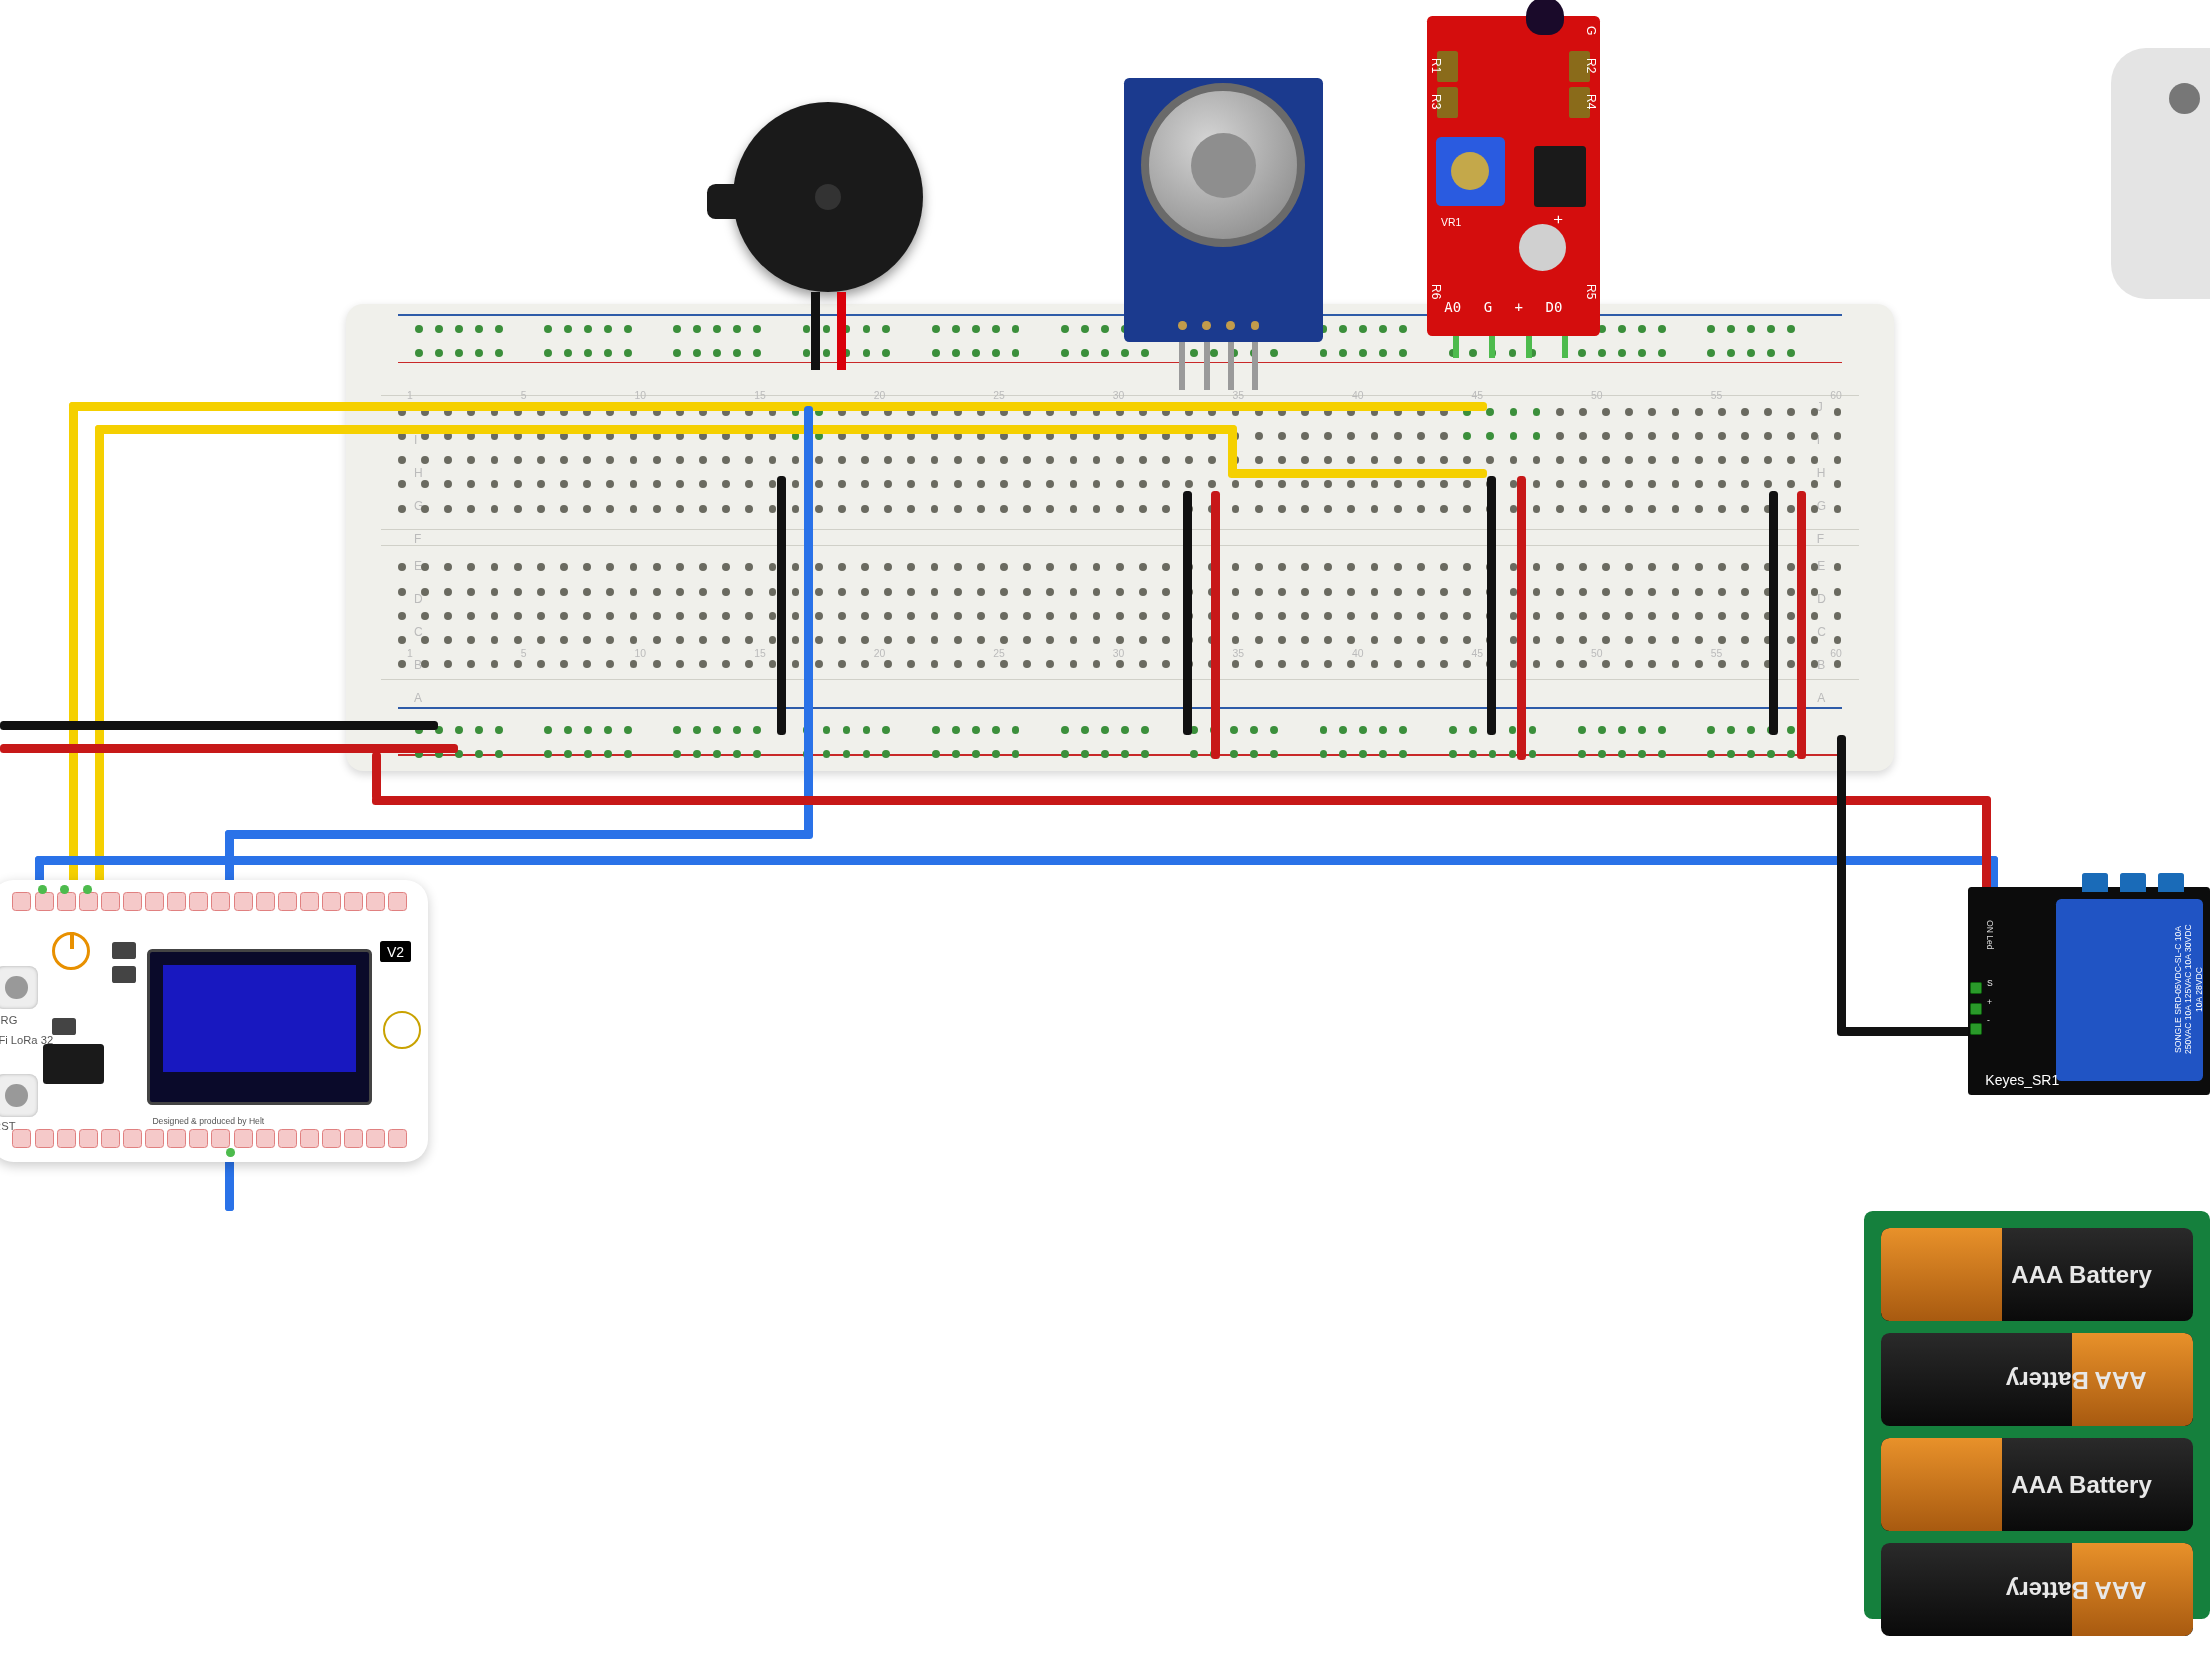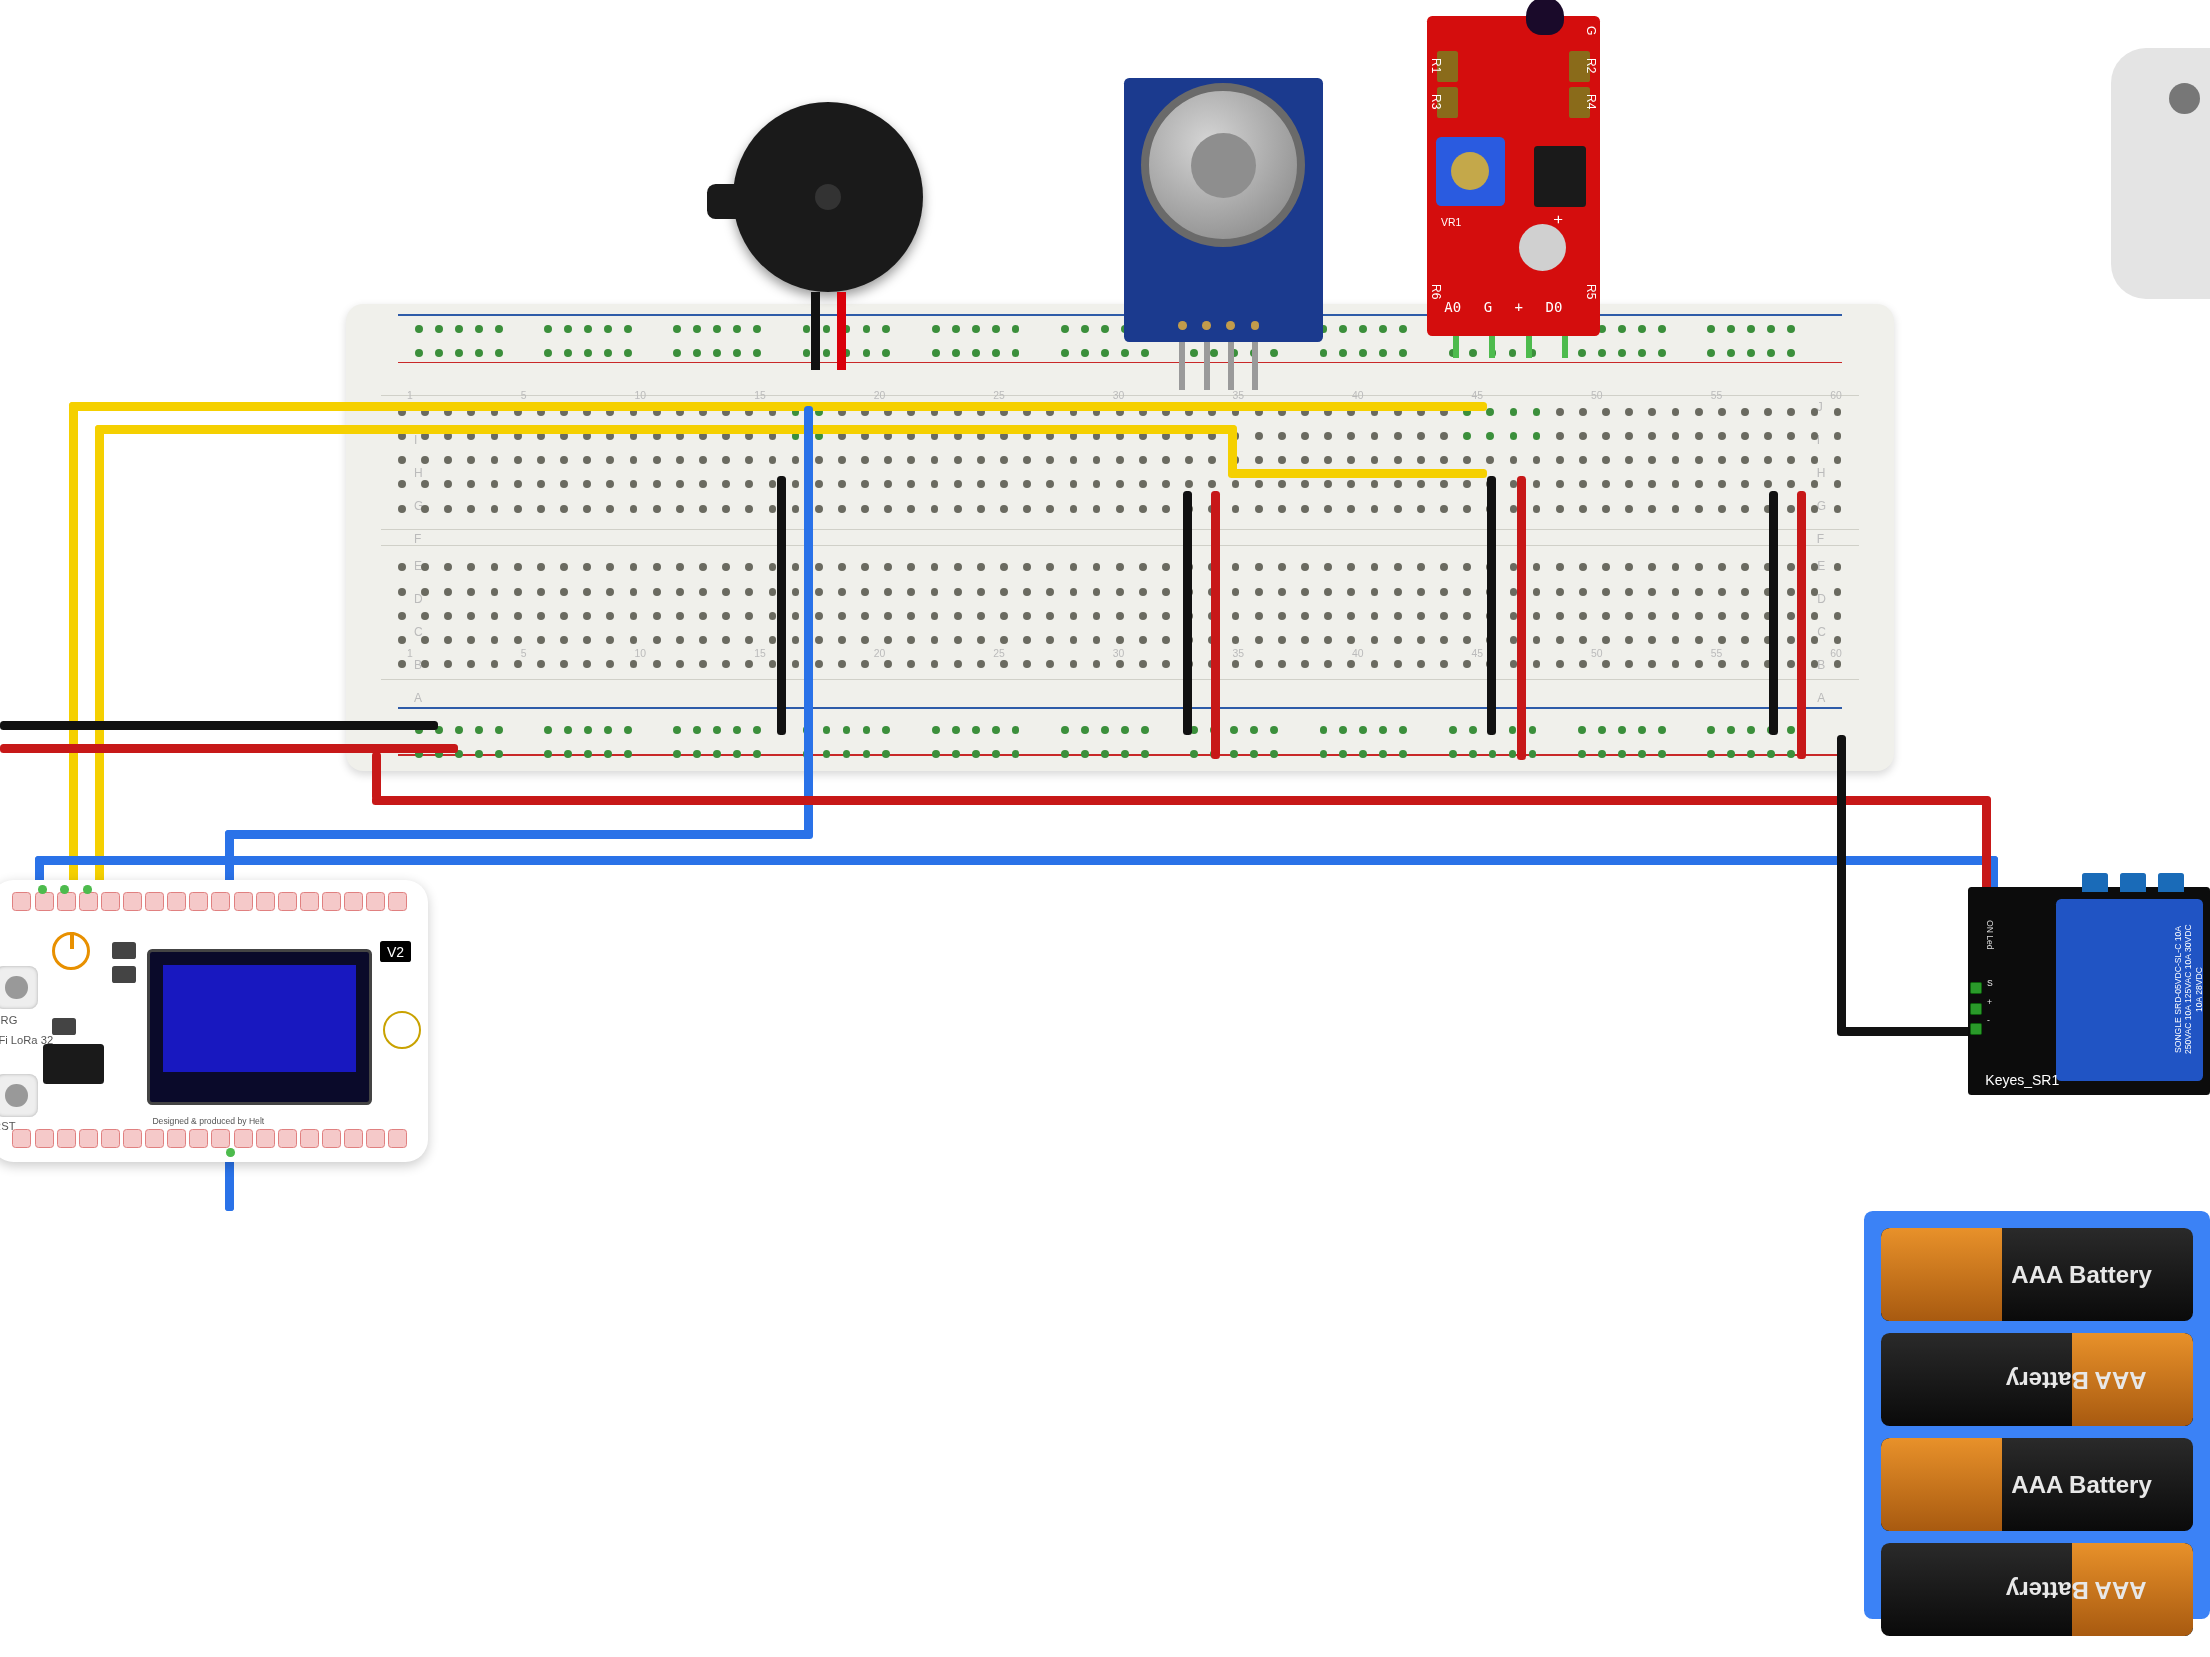--- a/index.html
+++ b/index.html
@@ -417,21 +417,21 @@
   right:19px; top:13px;
   font-size:7.8px; color:#eee;
   display:flex; gap:10px;
 }
 
 
 .battery-pack {
   position:absolute;
   right:0; top:1211px;
   width:346px; height:408px;
-  background:#3b82f6;
+  background:#15803d;
   border-radius:8.6px;
   padding:17.3px;
 }
 .battery {
   position:relative;
   height:93px;
   background:linear-gradient(#2a2a2a,#0a0a0a);
   border-radius:8.6px;
   margin-bottom:12px;
   overflow:hidden;

